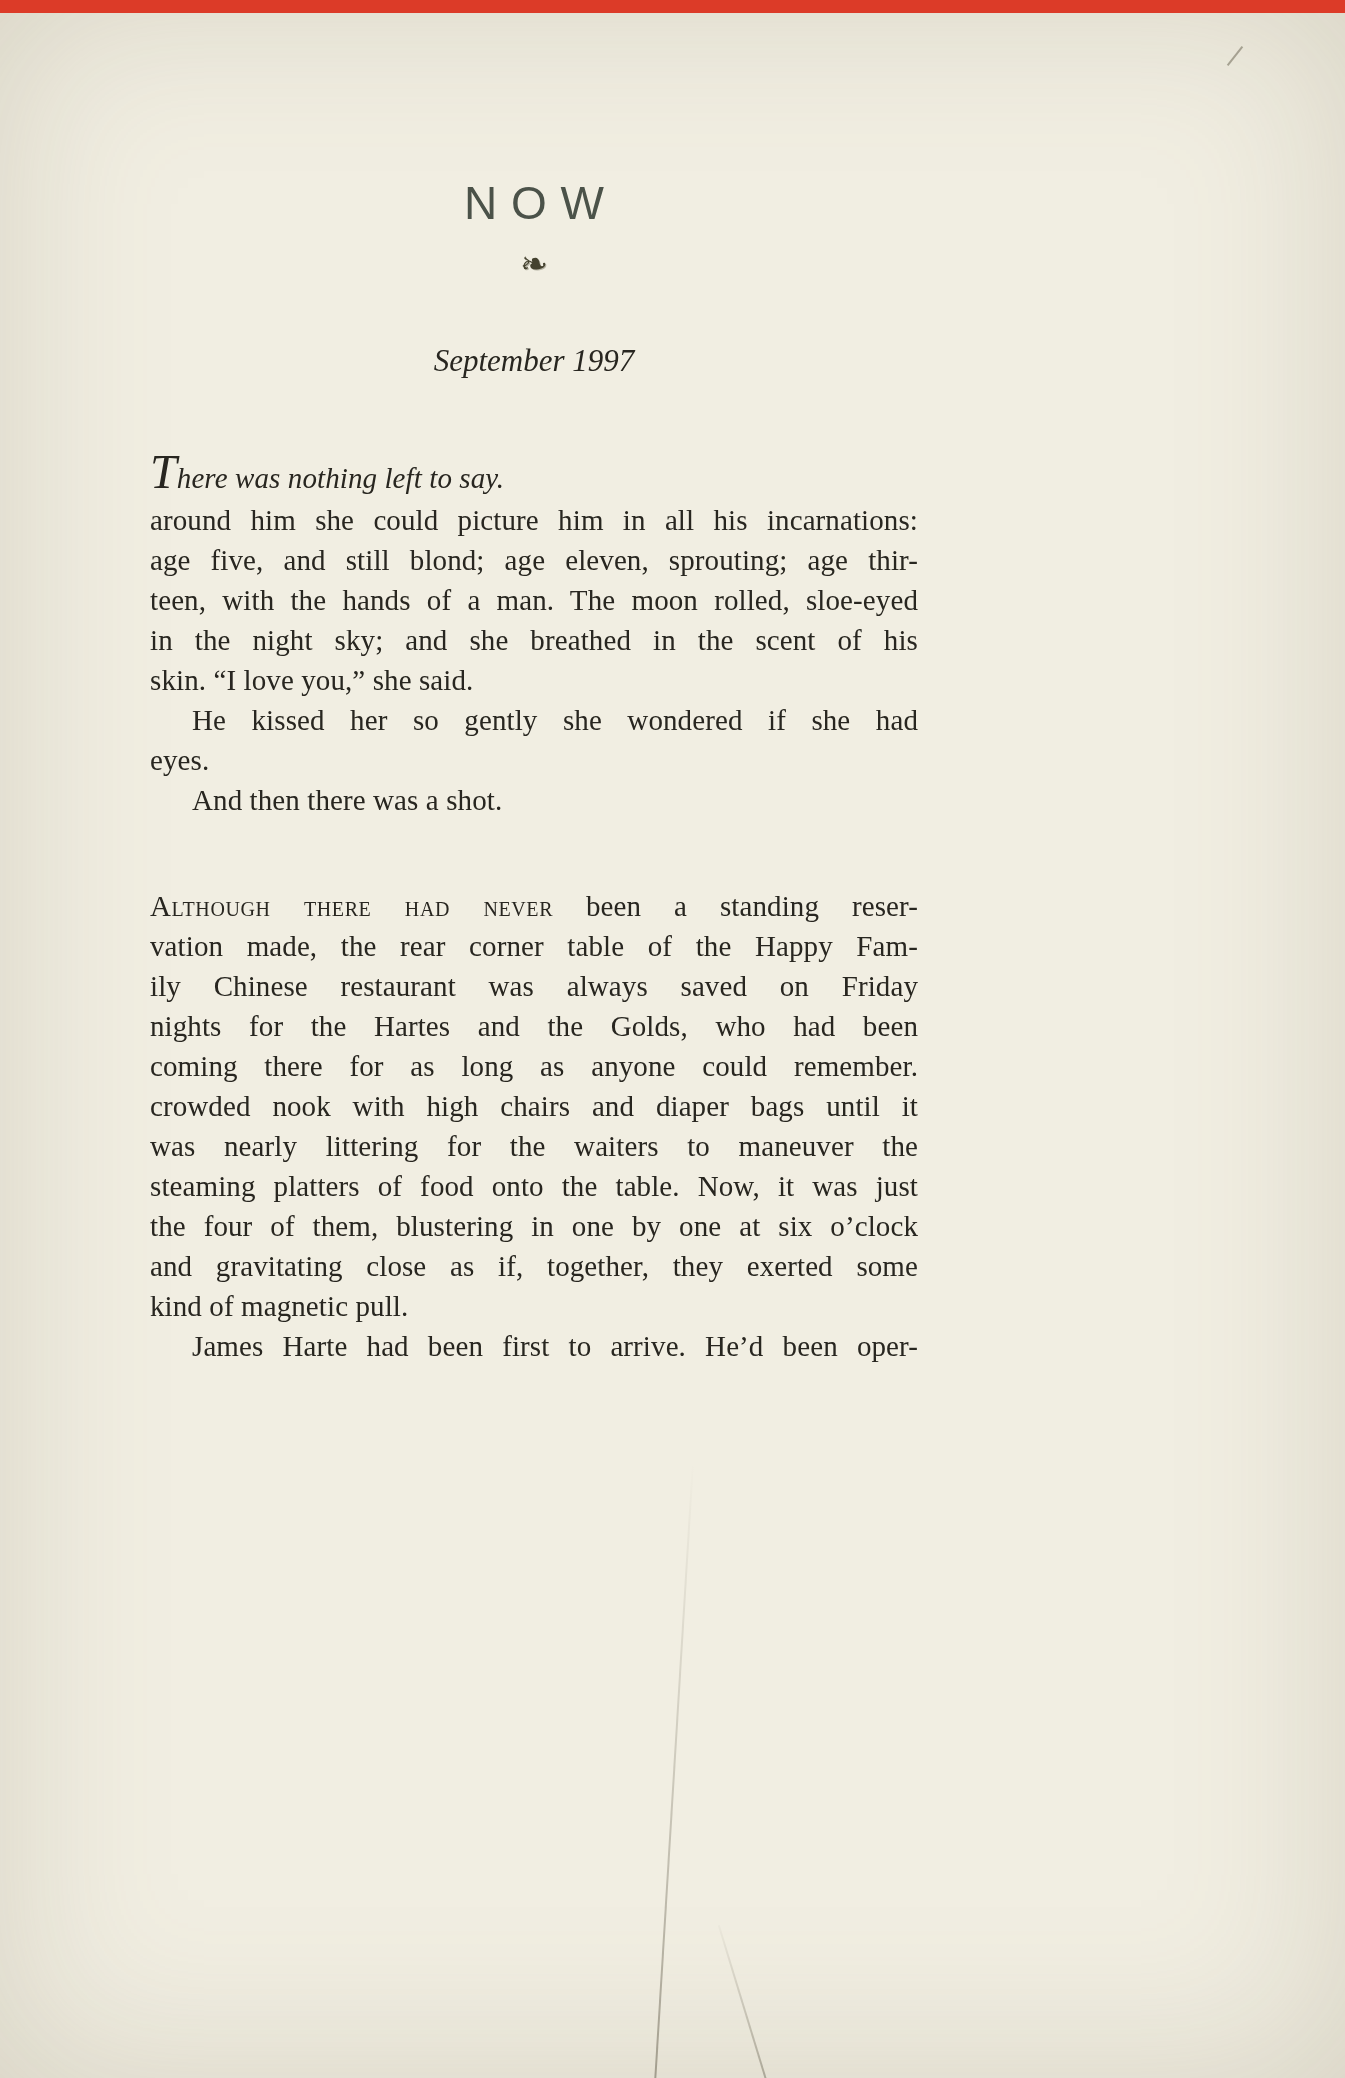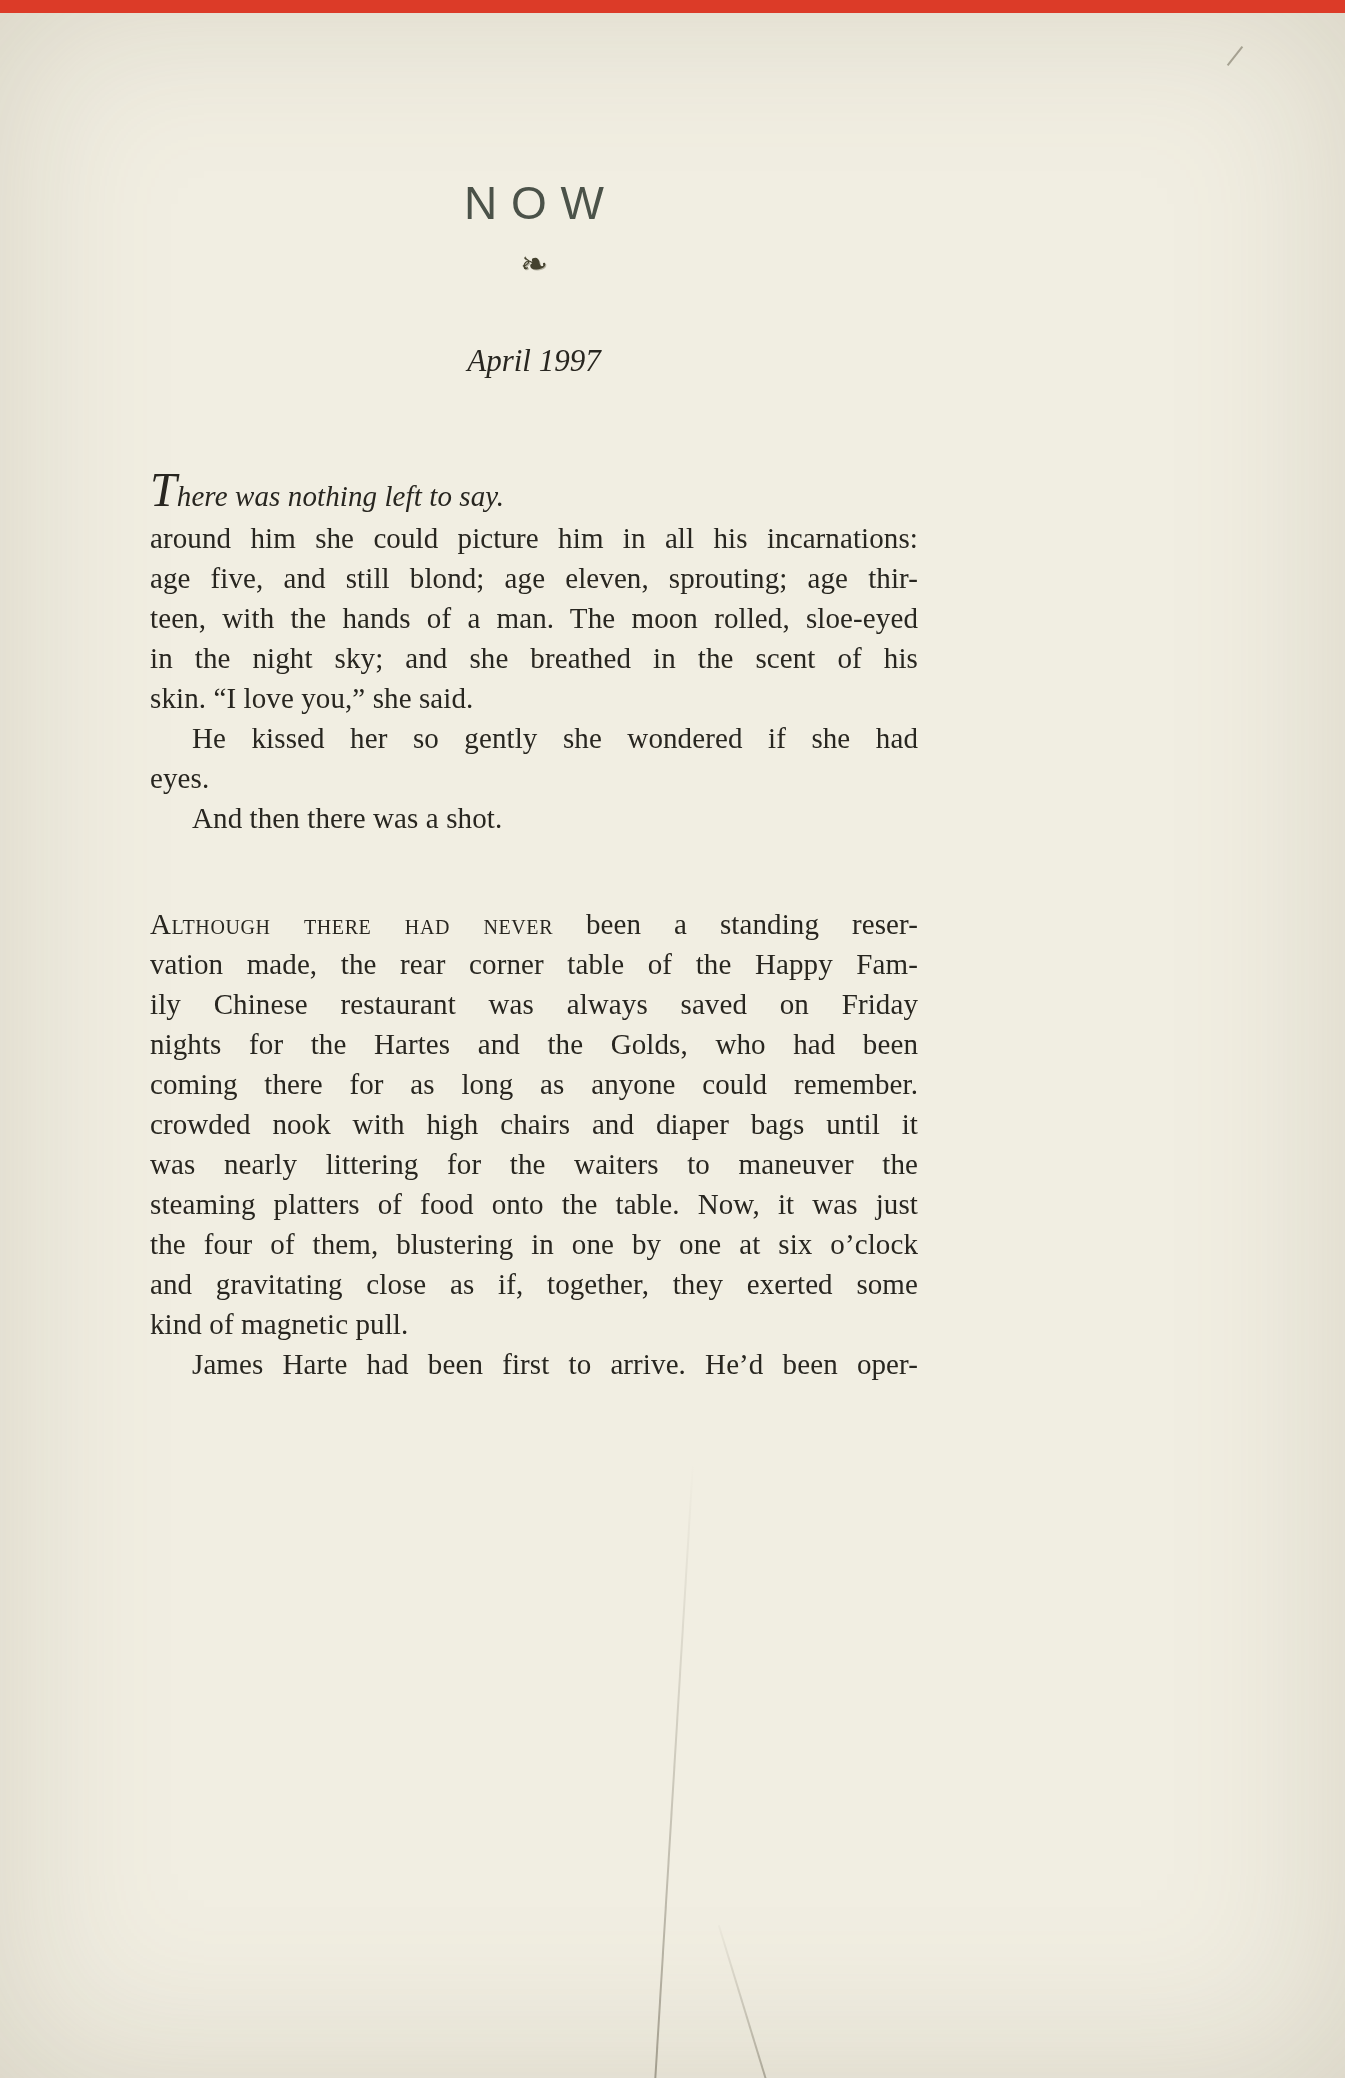--- a/index.html
+++ b/index.html
@@ -52,21 +52,20 @@
     font-style: italic;
     font-size: 31px;
   }
 
   .body-text {
     position: absolute;
     top: 452px; left: 150px; width: 768px;
     font-size: 29px;
     line-height: 40px;
     letter-spacing: 0.1px;
-    margin-top: 18px;
   }
 
   .para { margin: 0; }
   .para.break-before { margin-top: 66px; }
 
   .line { text-align: left; }
   .line.justify { text-align: justify; text-align-last: justify; }
   .line.indent { text-indent: 42px; }
 
   .line.opening {
@@ -104,21 +103,21 @@
 </head>
 <body>
 
 <div class="page">
   <div class="top-strip"></div>
 
   <div class="chapter-title">NOW</div>
 
   <div class="ornament">❧</div>
 
-  <div class="date-line">April 1997</div>
+  <div class="date-line">September 1997</div>
 
   <div class="body-text">
       <div class="para">
         <div class="line opening"><span class="lead-cap">T</span>here was nothing left to say.</div>
       </div>
       <div class="para">
         <div class="line justify">around him she could picture him in all his incarnations:</div>
         <div class="line justify">age five, and still blond; age eleven, sprouting; age thir-</div>
         <div class="line justify">teen, with the hands of a man. The moon rolled, sloe-eyed</div>
         <div class="line justify">in the night sky; and she breathed in the scent of his</div>

